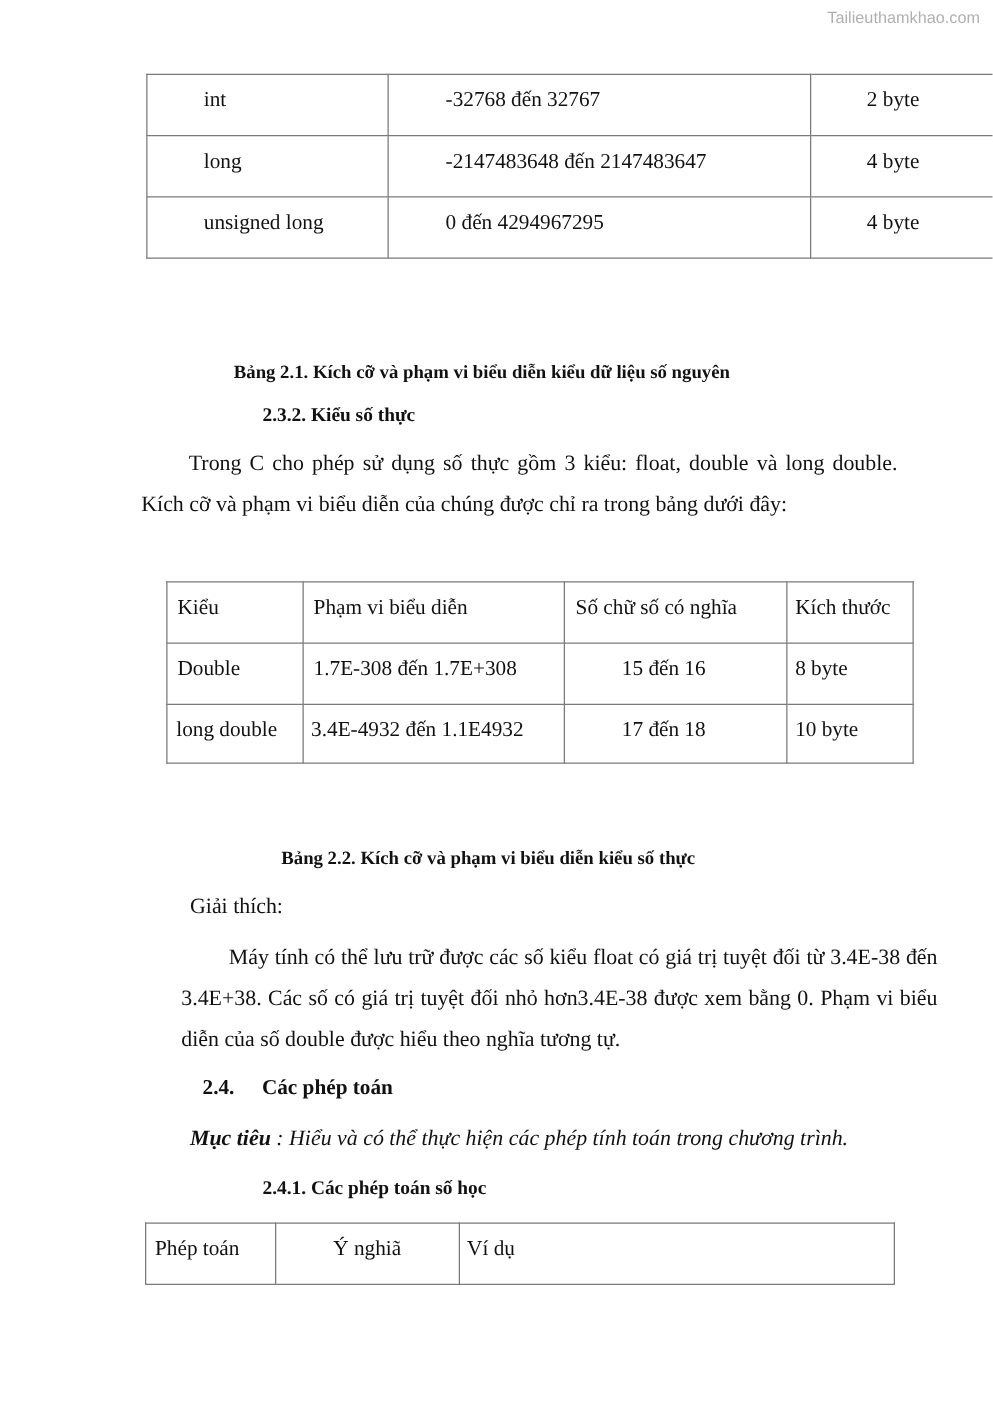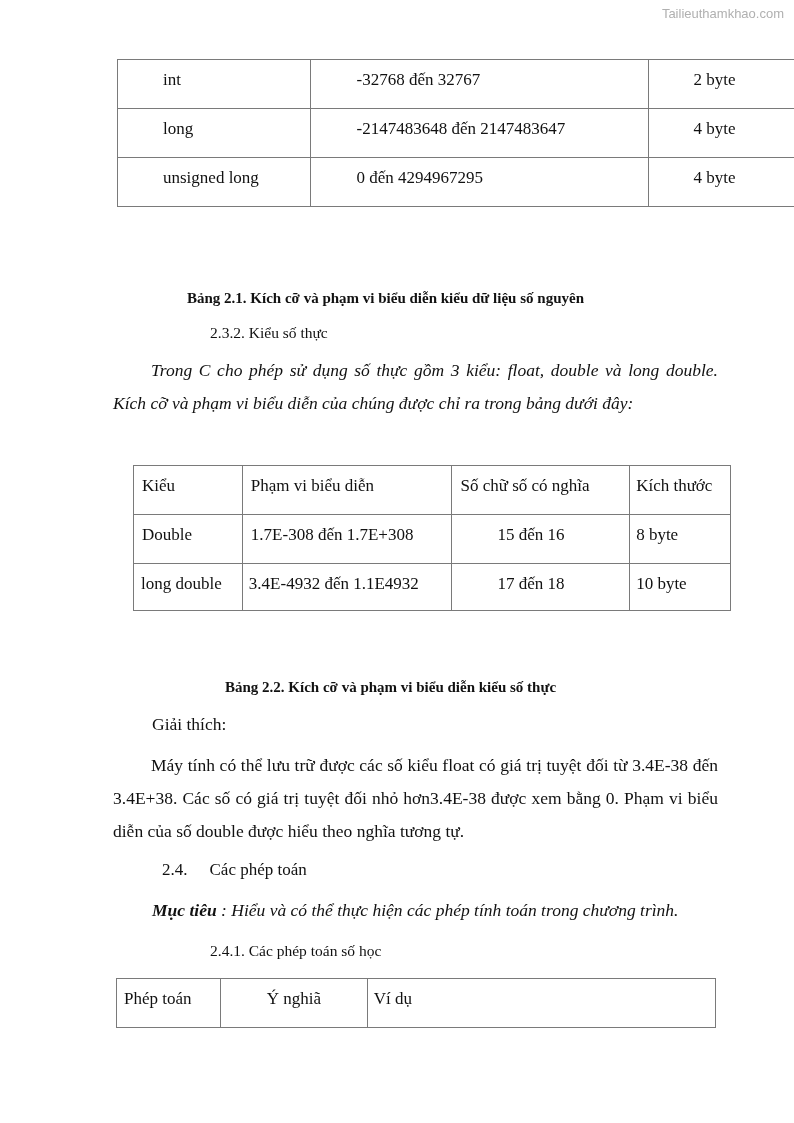--- a/index.html
+++ b/index.html
@@ -3,21 +3,21 @@
 <meta charset="utf-8">
 <style>
   html, body { margin:0; padding:0; background:#fff; }
   body { width:794px; height:1123px; position:relative; overflow:hidden;
          font-family:"Liberation Serif", "DejaVu Serif", serif; color:#111; }
   .watermark { position:absolute; top:6px; right:10px; font-family:"Liberation Sans", sans-serif;
                font-size:13px; color:#b0b0b0; }
   table.doc { position:absolute; border-collapse:collapse; font-size:17px; }
   table.doc td { border:1.5px solid #7a7a7a; padding:0 8px; height:47px; vertical-align:top; padding-top:10px; box-sizing:border-box; }
   .caption { position:absolute; font-weight:bold; font-size:15px; white-space:nowrap; }
-  .heading { position:absolute; font-weight:normal; font-size:15.5px; white-space:nowrap; }
+  .heading { position:absolute; font-weight:bold; font-size:15.5px; white-space:nowrap; }
   .para { position:absolute; left:113px; width:605px; font-size:17.5px; line-height:33px; text-align:justify; }
   .para .indent { display:inline-block; width:38px; }
   .line { position:absolute; font-size:17.5px; white-space:nowrap; }
 </style>
 </head>
 <body>
 
 <div class="watermark">Tailieuthamkhao.com</div>
 
 <table class="doc" style="left:117px; top:59px; width:698px;">
@@ -42,21 +42,21 @@
     <td style="padding-left:45px">0 đến 4294967295</td>
     <td style="padding-left:44px">4 byte</td>
   </tr>
 </tbody>
   </table>
 
 <div class="caption" style="left:187px; top:290px;">Bảng 2.1. Kích cỡ và phạm vi biểu diễn kiểu dữ liệu số nguyên</div>
 
 <div class="heading" style="left:210px; top:324px;">2.3.2.  Kiểu số thực</div>
 
-<div class="para" style="top:354px;font-style:italic;"><span class="indent"></span><span>Trong C cho phép sử dụng số thực gồm 3 kiểu: float, double và long double. Kích cỡ và phạm vi biểu diễn của chúng được chỉ ra trong bảng dưới đây:</span></div>
+<div class="para" style="top:354px;"><span class="indent"></span><span>Trong C cho phép sử dụng số thực gồm 3 kiểu: float, double và long double. Kích cỡ và phạm vi biểu diễn của chúng được chỉ ra trong bảng dưới đây:</span></div>
 
 <table class="doc" style="left:117px; top:465px; width:598px;margin-left:16px;">
   <colgroup>
       <col style="width:109px">
       <col style="width:210px">
       <col style="width:178px">
       <col style="width:101px">
     </colgroup>
   <tbody>
       <tr>
@@ -77,21 +77,21 @@
     <td style="padding-left:45px">17 đến 18</td>
     <td style="padding-left:6px">10 byte</td>
   </tr>
 </tbody>
   </table>
 
 <div class="caption" style="left:225px; top:679px;">Bảng 2.2. Kích cỡ và phạm vi biểu diễn kiểu số thực</div>
 
 <div class="line" style="left:152px; top:714px;">Giải thích:</div>
 
-<div class="para" style="top:749px;"><span class="indent"></span><span>Máy tính có thể lưu trữ được các số kiểu float có giá trị tuyệt đối từ 3.4E-38 đến 3.4E+38. Các số có giá trị tuyệt đối nhỏ hơn3.4E-38 được xem bằng 0. Phạm vi biểu diễn của số double được hiểu theo nghĩa tương tự.</span></div>
+<div class="para" style="top:749px;margin-left:32px;"><span class="indent"></span><span>Máy tính có thể lưu trữ được các số kiểu float có giá trị tuyệt đối từ 3.4E-38 đến 3.4E+38. Các số có giá trị tuyệt đối nhỏ hơn3.4E-38 được xem bằng 0. Phạm vi biểu diễn của số double được hiểu theo nghĩa tương tự.</span></div>
 
 <div class="heading" style="left:162px; top:860px; font-size:17px;">
   <span>2.4.</span><span style="display:inline-block;width:22px"></span><span>Các phép toán</span>
 </div>
 
 <div class="line" style="left:152px; top:900px; font-style:italic;">
   <span style="font-weight:bold">Mục tiêu</span><span> : Hiểu và có thể thực hiện các phép tính toán trong chương trình.</span>
 </div>
 
 <div class="heading" style="left:210px; top:942px;">2.4.1.  Các phép toán số học</div>

